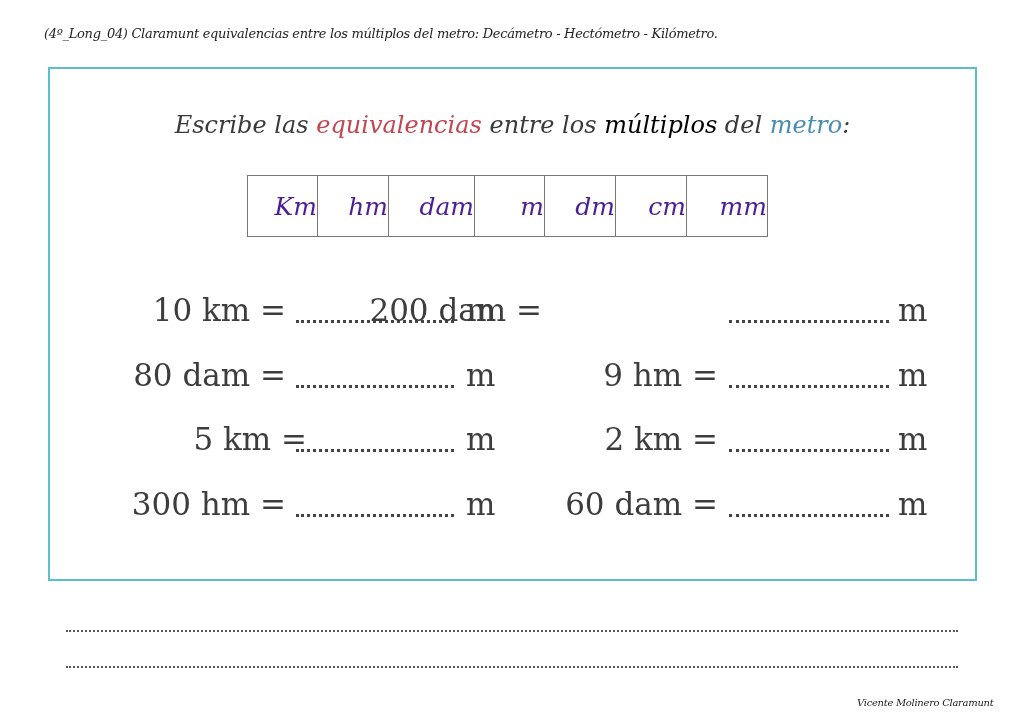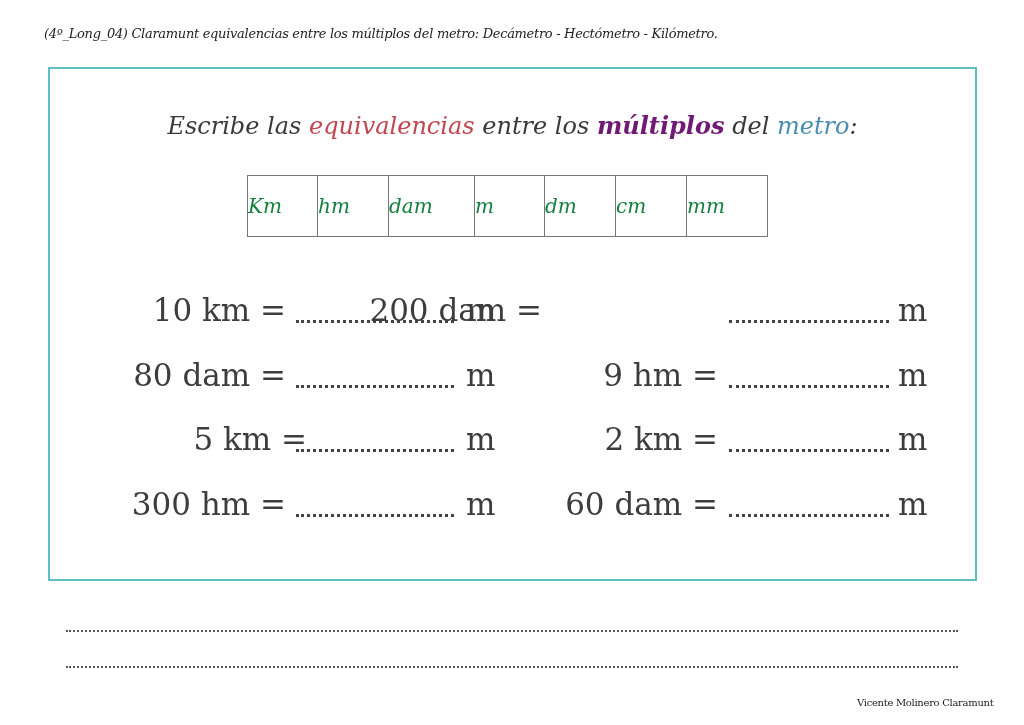--- a/index.html
+++ b/index.html
@@ -5,32 +5,32 @@
   html, body { margin:0; padding:0; }
   body { width:1024px; height:725px; background:#ffffff; position:relative; overflow:hidden;
          font-family:"DejaVu Serif", serif; color:#333; }
   .header { position:absolute; left:44px; top:26px; font-size:13px; font-style:italic;
             font-family:"DejaVu Serif", serif; color:#222; letter-spacing:-0.3px; white-space:nowrap; }
   .box { position:absolute; left:48px; top:67px; width:925px; height:510px;
          border:2px solid #5bbfc8; box-sizing:content-box; }
   .instr { position:absolute; left:0; right:0; top:42px; text-align:center;
            font-size:24px; font-style:italic; font-family:"DejaVu Serif", serif; color:#3a3a3a; white-space:nowrap; }
   .instr .red { color:#c0464f;text-align:right; }
-  .instr .green { color:#701a75;font-weight:bold; }
+  .instr .green { color:#000000; }
   .instr .blue { color:#4a8db0; }
   table.units { position:absolute; left:197px; top:106px; border-collapse:collapse; height:62px; }
   table.units td { border:1px solid #777; font-family:"DejaVu Serif", serif; font-style:italic;
-                   font-size:20px; color:#15803d; text-align:left; padding:0; height:60px; }
+                   font-size:25px; color:#4c1d95; text-align:right; padding:0; height:60px; }
   .row { position:absolute; height:40px; font-family:"DejaVu Serif", serif; font-size:31px; color:#3d3d3d;
          white-space:nowrap;margin-left:24px; }
   .expr { position:absolute; }
   .dots { position:absolute; top:24px; height:4px; border-bottom:3px dotted #444; }
   .unit { position:absolute; top:0; }
   .line { position:absolute; left:66px; width:892px; border-bottom:2px dotted #555; height:0; }
-  .author { position:absolute; left:857px; top:697px; font-size:10px; 
+  .author { position:absolute; left:857px; top:697px; font-size:10px; font-style:italic;
             font-family:"DejaVu Serif", serif; color:#222; white-space:nowrap; letter-spacing:-0.3px; }
 </style>
 </head>
 <body>
 
 <div class="header">(4º_Long_04) Claramunt equivalencias entre los múltiplos del metro: Decámetro - Hectómetro - Kilómetro.</div>
 
 <div class="box">
   <div class="instr">
     <span>Escribe las </span><span class="red">equivalencias</span><span> entre los </span><span class="green">múltiplos</span><span> del </span><span class="blue">metro</span><span>:</span>

